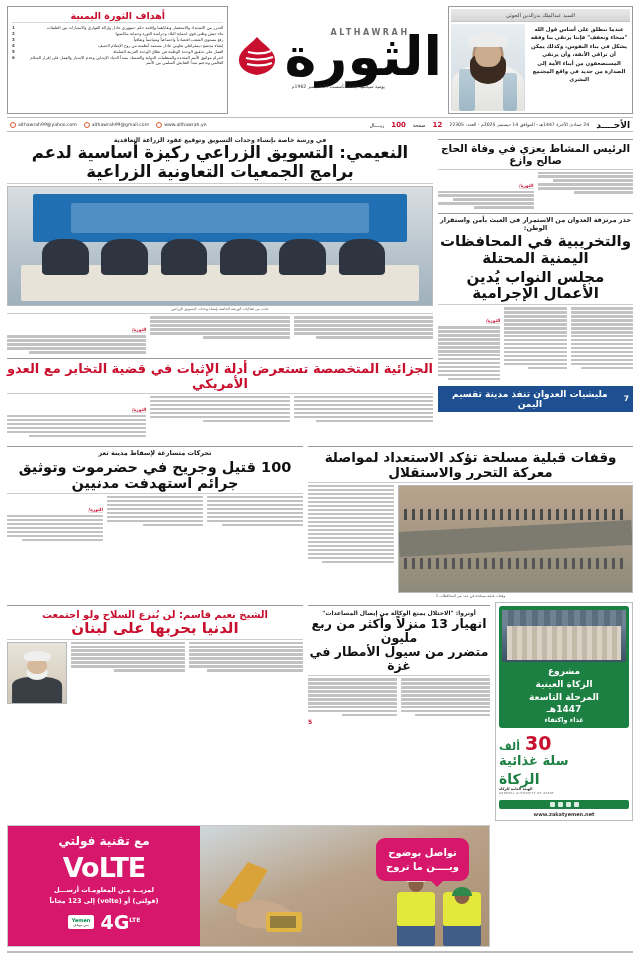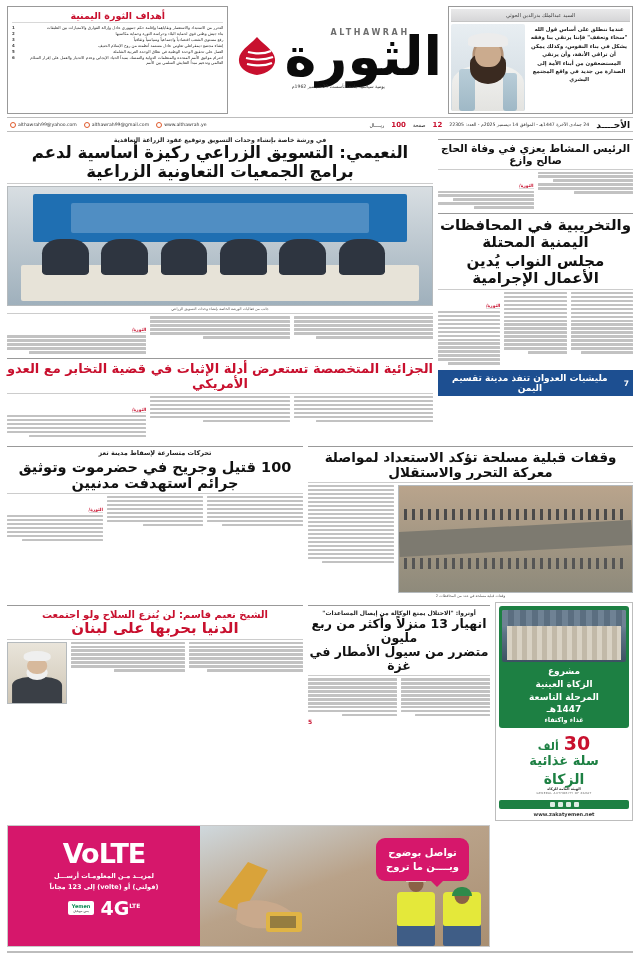--- a/index.html
+++ b/index.html
@@ -115,21 +115,21 @@
   .zakat-green { background: #1d8043; border-radius: 3px; padding: 4px 3px; text-align: center; }
   .zakat-img { height: 52px; border-radius: 2px; overflow: hidden; position: relative;
     background: linear-gradient(#8fa3b4 0%, #5d7386 45%, #3c5162 100%); }
   .zakat-img .hall { position:absolute; inset: 30% 4% 4% 4%;
     background: repeating-linear-gradient(90deg,#d9d2c4 0 5px,#c2b9a8 5px 10px); }
   .zakat-img .roof { position:absolute; top:0; left:0; right:0; height:32%;
     background: repeating-linear-gradient(90deg,#6f8294 0 6px,#5b6e80 6px 12px); }
   .zakat-line { color: #fff; font-size: 9px; font-weight: 900; line-height: 1.45; }
   .zakat-yr { color: #fff; font-size: 9px; font-weight: 900; }
   .zakat-tag { color: #fff; font-size: 6.5px; font-weight: 700; margin-top: 2px; }
-  .zakat-white { text-align: center; padding: 4px 0 2px; }
+  .zakat-white { text-align: left; padding: 4px 0 2px; }
   .zakat-30 { color: #c8102e; font-size: 19px; font-weight: 900; display: inline-block; }
   .zakat-alf { color: #1d8043; font-size: 11px; font-weight: 900; }
   .zakat-salla { color: #1d8043; font-size: 13px; font-weight: 900; line-height: 1.1; }
   .zakat-logo { color: #1d8043; font-size: 14px; font-weight: 900; margin-top: 3px; letter-spacing: -.5px;}
   .zakat-logo-sub { font-size: 3.6px; color: #333; font-weight: 700; }
   .zakat-logo-sub2 { font-size: 2.8px; color: #666; letter-spacing: .4px; }
   .zakat-social { background: #1d8043; height: 9px; border-radius: 2px; margin-top: 3px; display:flex; align-items:center; justify-content:center; gap:3px;}
   .zs { width: 5px; height: 5px; background: #fff; opacity: .85; border-radius: 1px; }
   .zakat-url { font-size: 5px; color: #333; text-align: center; padding-top: 2px; font-weight: 600; direction: ltr;}
 
@@ -283,20 +283,21 @@
             <div class="fake-line s"></div>
         </div>
         <div style="flex:1">
           <div class="byline">الثورة/</div>
           <div class="fake-line"></div><div class="fake-line"></div><div class="fake-line m"></div>
           <div class="fake-line"></div><div class="fake-line s"></div>
         </div>
       </div>
 
       <div class="rule"></div>
+      <div class="kicker" style="font-size:6.5px;">حذر مرتزقة العدوان من الاستمرار في العبث بأمن واستقرار الوطن:</div>
       <div class="hl" style="font-size:15px;">والتخريبية في المحافظات اليمنية المحتلة</div>
       <div class="hl" style="font-size:15px; margin-top:2px;">مجلس النواب يُدين الأعمال الإجرامية</div>
       <div class="rule-thin"></div>
       <div style="display:flex; gap:4px; margin-top:2px;">
         <div style="flex:1">
           <div class="fake-line"></div>
             <div class="fake-line"></div>
             <div class="fake-line"></div>
             <div class="fake-line"></div>
           <div class="fake-line"></div>
@@ -618,20 +619,21 @@
             <div class="vest"></div>
           <div class="headw" style="bottom:42px;"></div>
             <div class="helmet" style="bottom:50px; background:#2f8a4a;"></div>
         </div>
         <div class="bubble">
           <div>تواصل بوضوح</div>
           <div>ويــــن ما تروح</div>
         </div>
       </div>
       <div class="volte-left">
+        <div class="volte-top">مع تقنية فولتي</div>
         <div class="volte-logo">VoLTE</div>
         <div class="volte-info">لمزيــد مـن المعلومـات أرســـل</div>
         <div class="volte-info">(فولتي) أو (volte) إلى 123 مجاناً</div>
         <div class="volte-badges">
           <div class="g4"><span>4G</span><sup>LTE</sup></div>
           <div class="ym-badge">
             <span>Yemen</span>
             <small>يمن موبايل</small>
           </div>
         </div>

